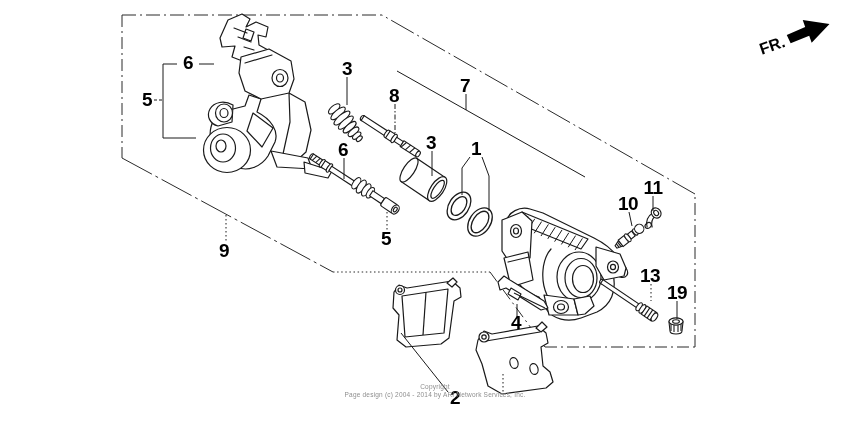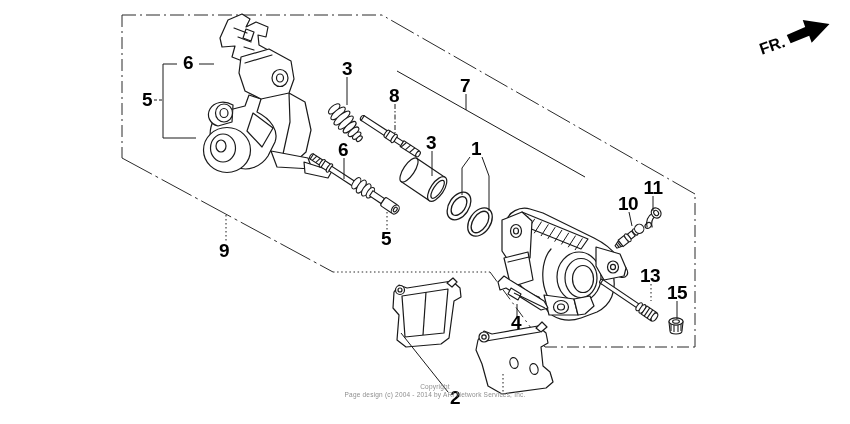--- a/index.html
+++ b/index.html
@@ -304,21 +304,21 @@
   <span class="callout" style="left:147px;top:100px">5</span>
   <span class="callout" style="left:188px;top:63px">6</span>
   <span class="callout" style="left:465px;top:86px">7</span>
   <span class="callout" style="left:394px;top:96px">8</span>
   <span class="callout" style="left:224px;top:251px">9</span>
   <span class="callout" style="left:628px;top:204px">10</span>
   <span class="callout" style="left:653px;top:188px">11</span>
   <span class="callout" style="left:343px;top:150px">6</span>
   <span class="callout" style="left:386px;top:239px">5</span>
   <span class="callout" style="left:347px;top:69px">3</span>
-  <span class="callout" style="left:677px;top:293px">15</span>
+  <span class="callout" style="left:677px;top:293px">19</span>
   <span class="callout" style="left:650px;top:276px">13</span>
 
   <div class="copyright">
     <div>Copyright</div>
     <div>Page design (c) 2004 - 2014 by ARI Network Services, Inc.</div>
   </div>
 
 </div>
 
 </body></html>

